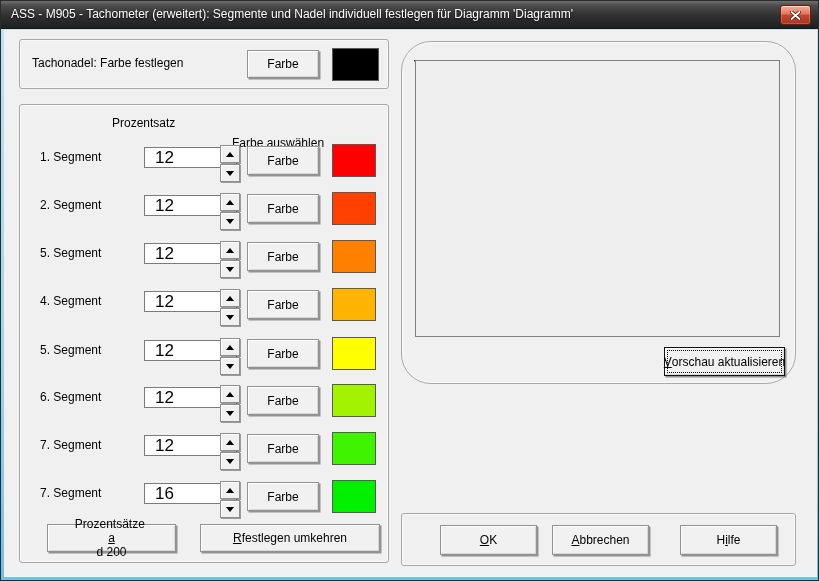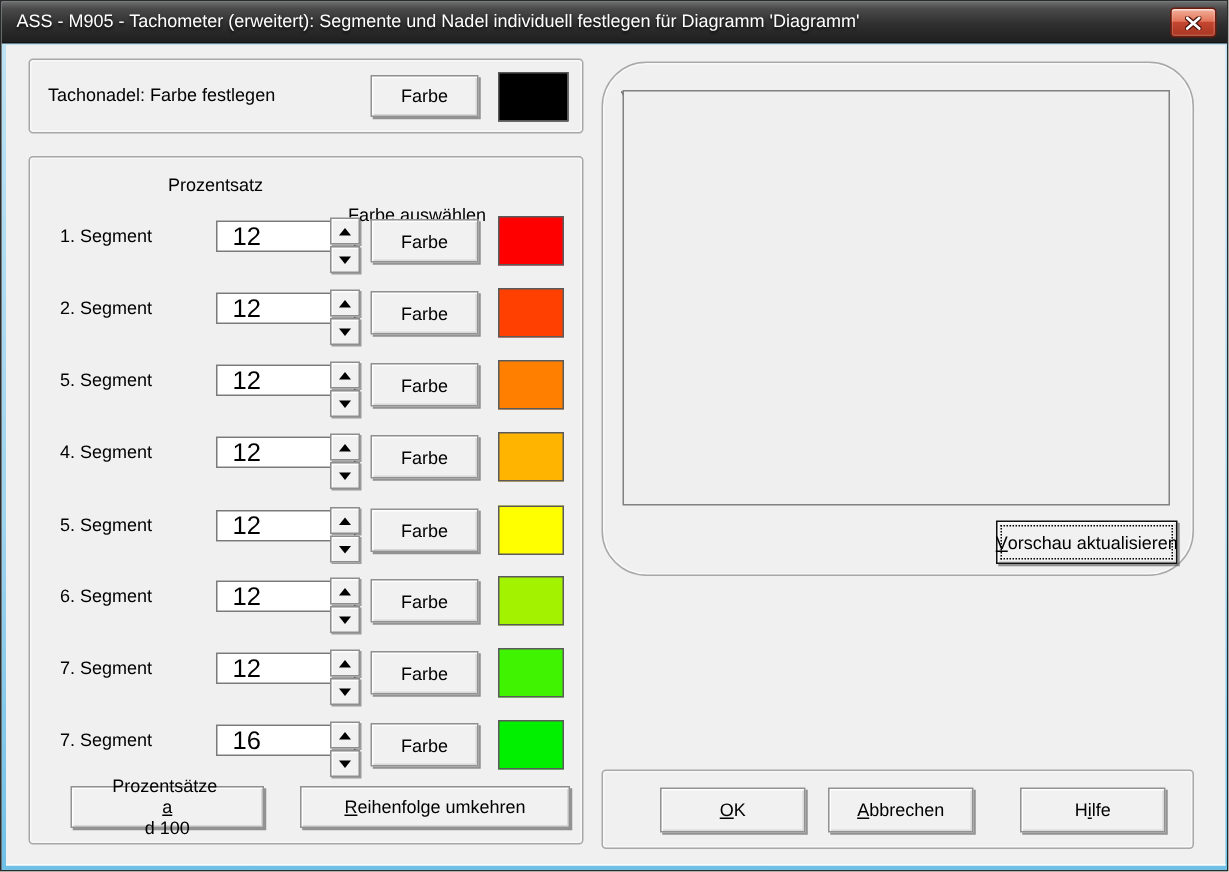--- a/index.html
+++ b/index.html
@@ -234,24 +234,24 @@
           </div>
         <div class="spin-btn spin-down">
             <span class="arrow-down"></span>
           </div>
       </div>
       <button class="btn" style="left:227px; top:2px; width:72px; height:29px;">Farbe</button>
       <div class="swatch" style="left: 312px; top: 0px; width: 44px; height: 33px; background: rgb(0, 240, 0);"></div>
     </div>
 
     <button class="btn" style="left:27px; top:419px; width:129px; height:28px;flex-direction:column;">
-      <span>Prozentsätze </span><span class="u">a</span><span>d 100</span>
+      <span>Prozentsätze </span><span class="u">a</span><span>d 200</span>
     </button>
     <button class="btn" style="left:180px; top:419px; width:180px; height:28px;">
-      <span></span><span class="u">R</span><span>eihenfolge umkehren</span>
+      <span></span><span class="u">R</span><span>festlegen umkehren</span>
     </button>
   </div>
 
   <div class="groupbox" style="left:400px; top:40px; width:395px; height:343px;border-radius:30px;">
     <span class="group-caption">Vorschau</span>
     <div class="preview-area"></div>
     <button class="btn btn-default" style="left:262px; top:305px; width:121px; height:29px;">
       <span></span><span class="u">V</span><span>orschau aktualisieren</span>
     </button>
   </div>

